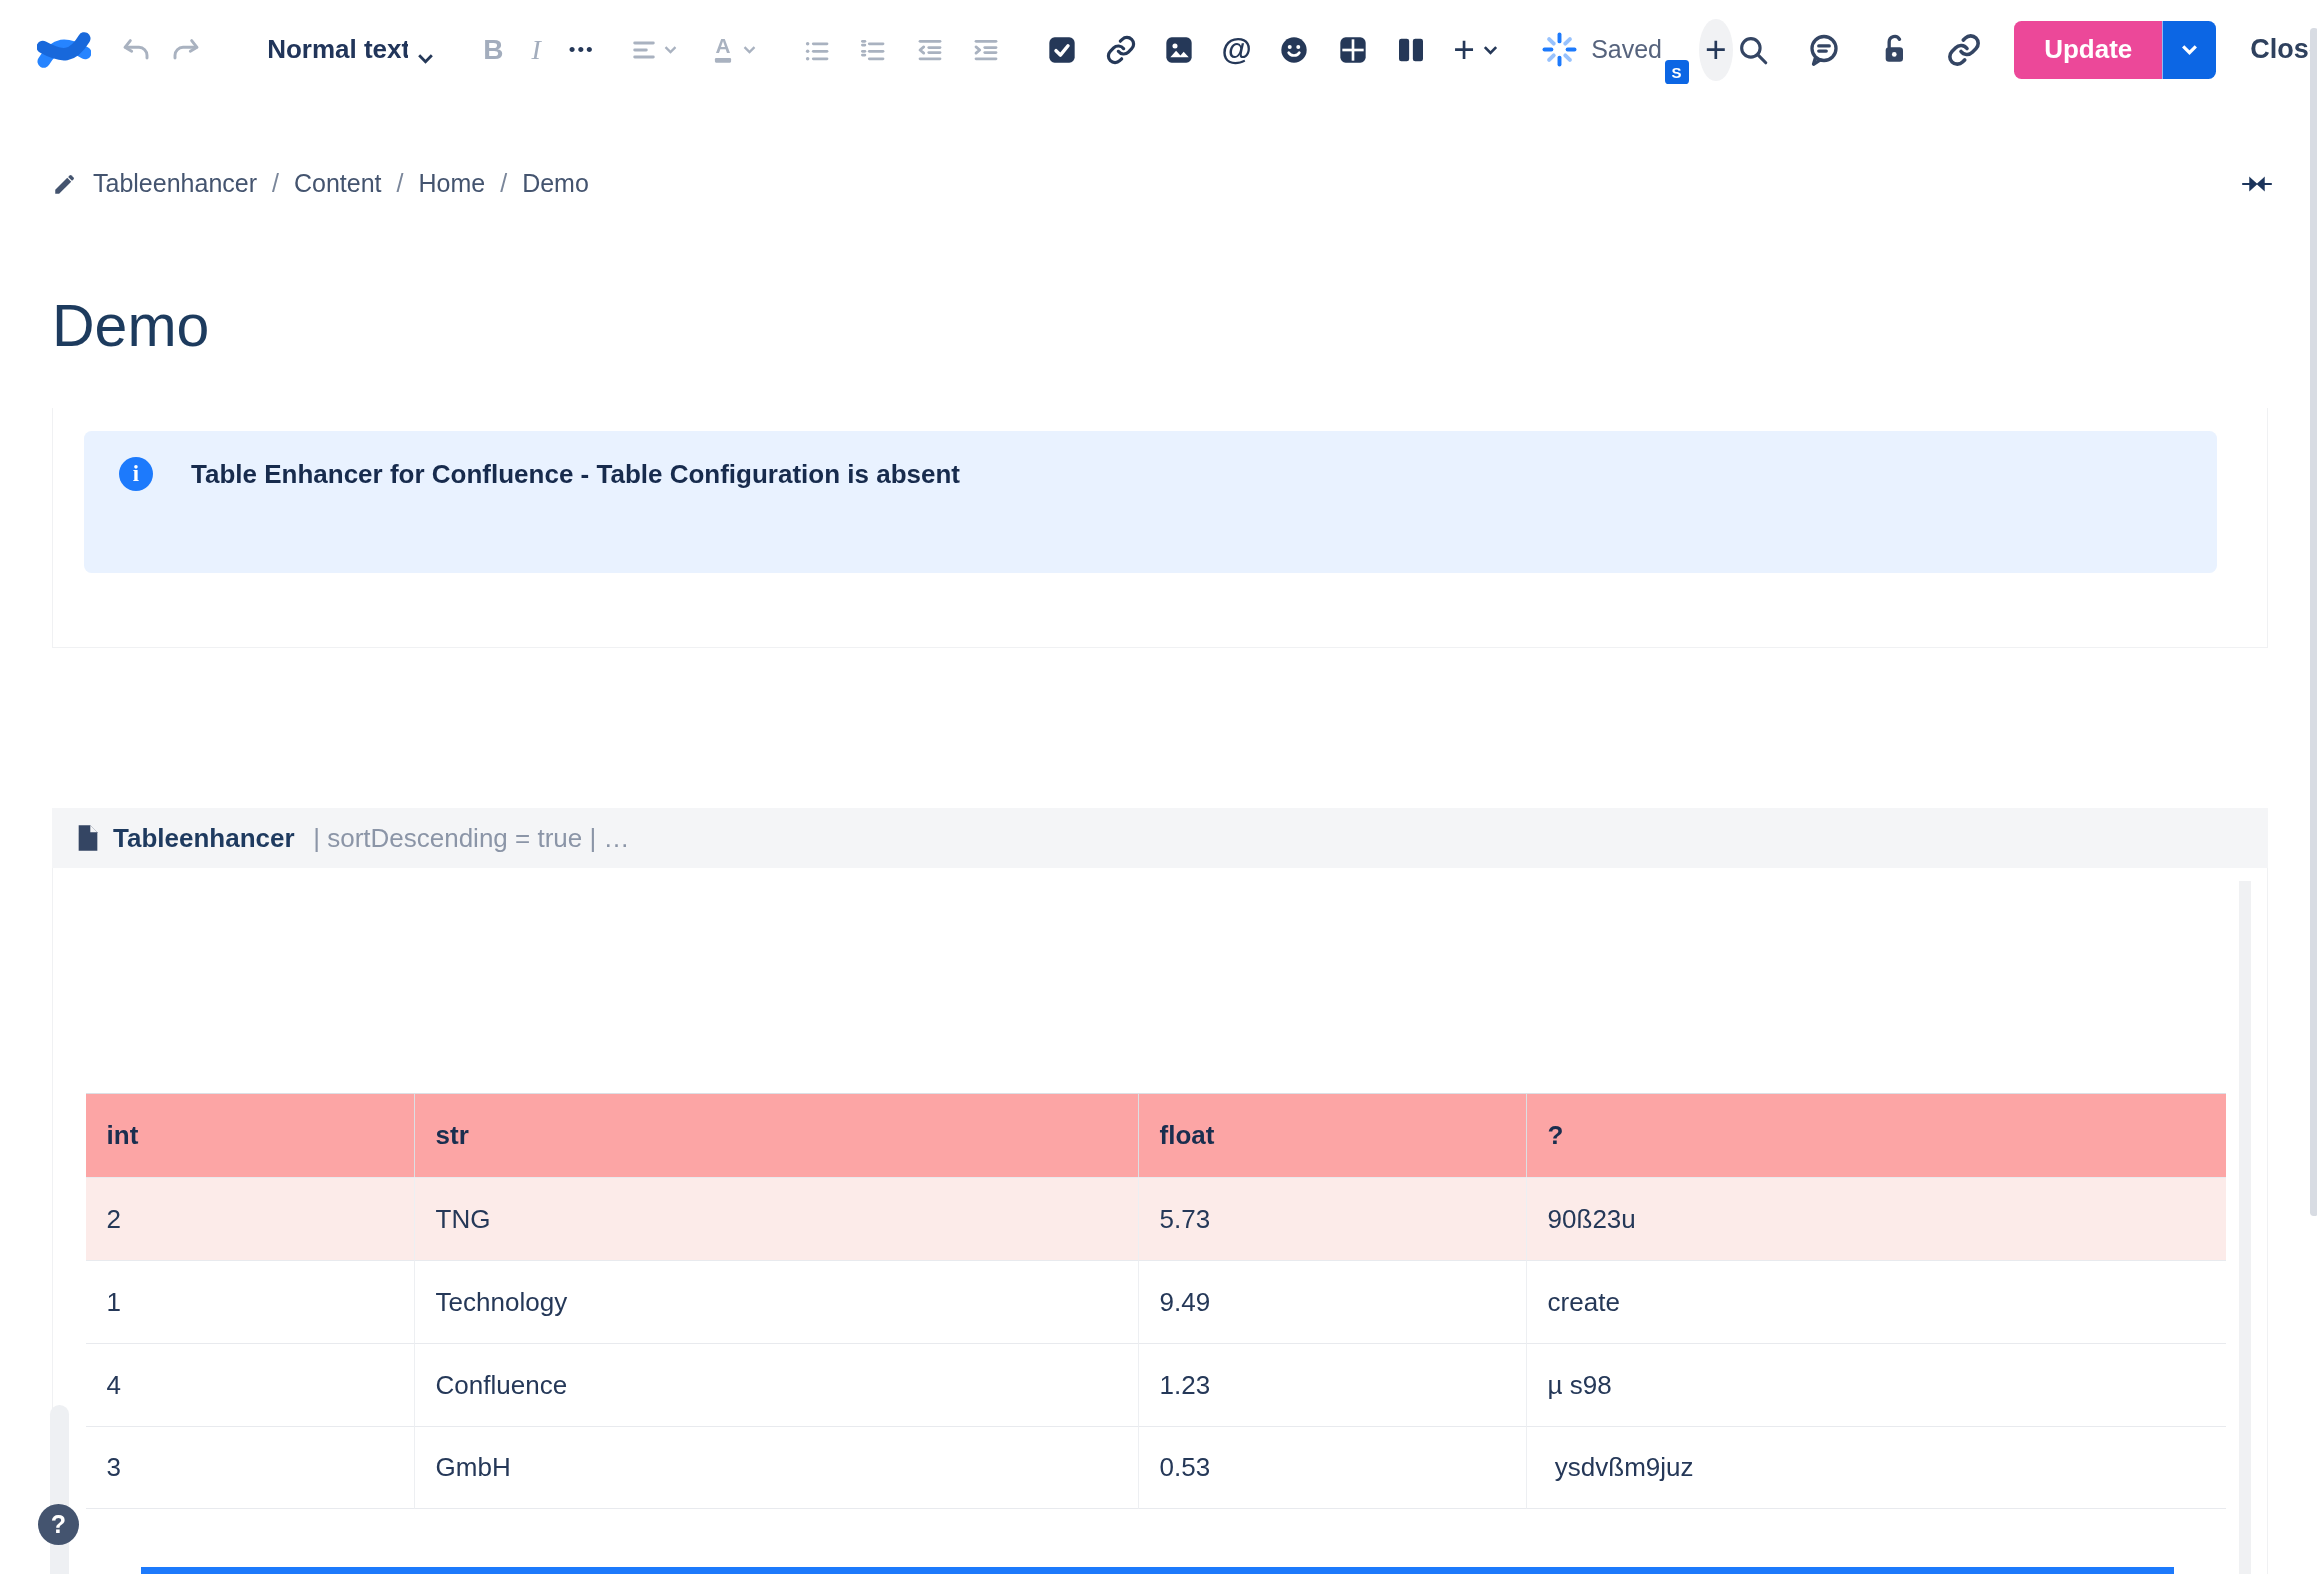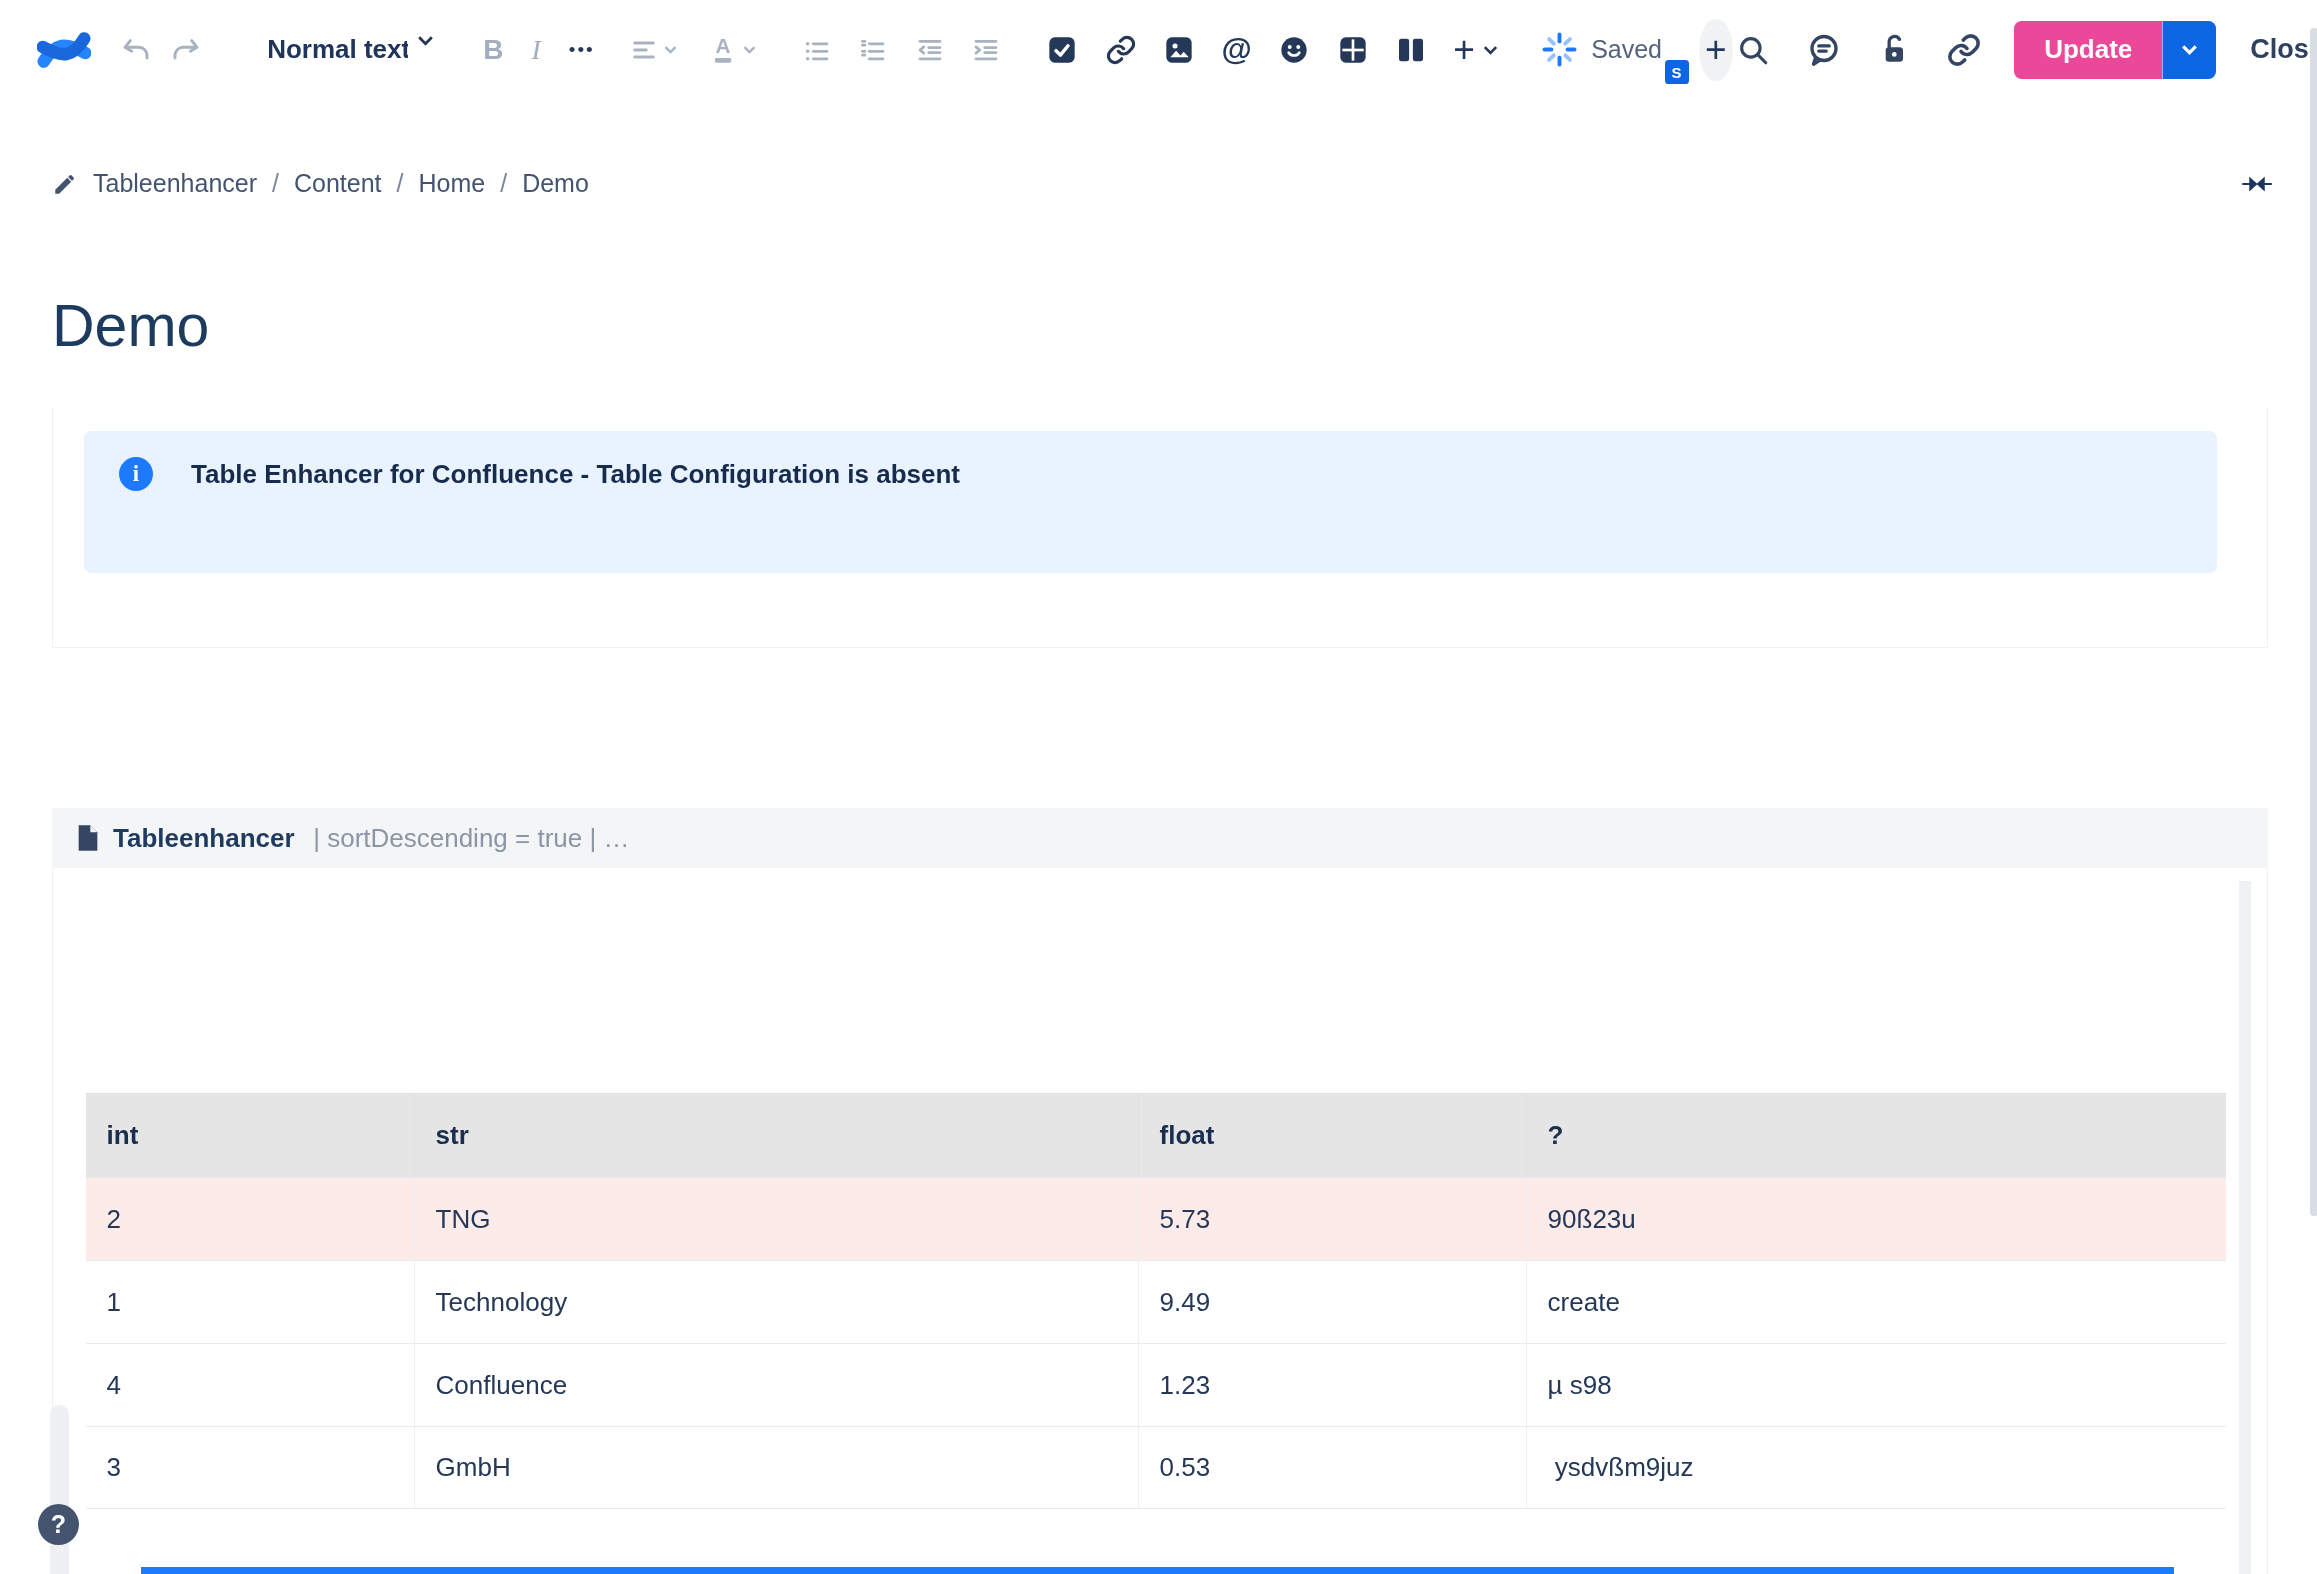--- a/index.html
+++ b/index.html
@@ -8,21 +8,21 @@
 
   
   .toolbar{position:absolute;left:0;top:0;width:100%;height:99px;display:flex;align-items:center;
            padding:0 37px;box-sizing:border-box;background:#fff;}
   .tb-group{display:flex;align-items:center;}
   .tb-btn{display:flex;align-items:center;justify-content:center;background:none;border:none;cursor:pointer;padding:3.7px;}
   .tb-divider{width:1.9px;height:41px;background:#ebecf0;margin:0 19px;}
   .glyph{font-size:28px;line-height:1;}
   .glyph.gray{color:#a3adbd;}
   .glyph.dark{color:#253858;}
-  .txtstyle{display:flex;align-items:flex-start;margin-left:62px;cursor:pointer;}
+  .txtstyle{display:flex;align-items:flex-end;margin-left:62px;cursor:pointer;}
   .txtstyle .label{max-width:141px;overflow:hidden;white-space:nowrap;font-size:26px;font-weight:600;color:#21355a;}
   .saved{font-size:25px;color:#56637d;margin:0 24px 0 13px;}
   .avatar{position:relative;width:64px;height:64px;border-radius:50%;cursor:pointer;
           background:radial-gradient(circle at 50% 30%,#c5a285 0 32%,#8a6f58 48%,#39342f 70%,#23262b 100%);}
   .avatar .badge{position:absolute;right:-5.6px;bottom:-5.6px;width:24px;height:24px;border-radius:6.6px;background:#0c66e4;
           border:3.7px solid #fff;color:#fff;font-size:15px;font-weight:700;display:flex;align-items:center;justify-content:center;}
   .addbtn{width:62px;height:62px;border-radius:50%;background:#f1f2f4;border:none;margin-left:13px;cursor:pointer;
           font-size:37px;color:#253858;display:flex;align-items:center;justify-content:center;line-height:1;}
   .tb-right{margin-left:auto;display:flex;align-items:center;gap:28px;}
   .update-split{display:flex;height:58px;border-radius:7.5px;overflow:hidden;cursor:pointer;}
@@ -55,21 +55,21 @@
 
   .infobox{position:absolute;left:31px;right:50px;top:22.5px;height:142px;background:#e9f2ff;border-radius:7.5px;}
   .info-icon{position:absolute;left:35px;top:26px;width:34px;height:34px;border-radius:50%;background:#1d7afc;
              color:#fff;font-size:22.5px;font-weight:700;display:flex;align-items:center;justify-content:center;
              font-family:"Liberation Serif",serif;}
   .info-title{position:absolute;left:107px;top:28px;font-size:26px;font-weight:700;color:#172b4d;}
   .info-body{position:absolute;left:107px;top:82px;font-size:26px;color:#172b4d;}
 
   
   .etable{position:absolute;left:33px;top:225px;border-collapse:separate;border-spacing:0;table-layout:fixed;width:2140px;}
-  .etable th{background:#e5e5e5;height:84px;text-align:left;font-size:26px;font-weight:700;color:#1a2e4f;
+  .etable th{background:#fca5a5;height:84px;text-align:left;font-size:26px;font-weight:700;color:#1a2e4f;
              padding:0 0 0 20.6px;border-top:1.9px solid #dcdfe4;border-left:1.9px solid #dcdfe4;box-sizing:border-box;}
   .etable th:first-child{border-left:none;}
   .etable td{height:83px;font-size:26px;color:#253858;padding:0 0 0 20.6px;border-top:1.9px solid #e8eaee;
              border-left:1.9px solid #edeff2;box-sizing:border-box;white-space:pre;}
   .etable td:first-child{border-left:none;}
   .etable tr:last-child td{border-bottom:1.9px solid #e8eaee;}
   .etable tr.hl td{background:#fcebe9;}
 
   
   .help-btn{position:absolute;left:38px;top:1504px;width:41px;height:41px;border-radius:50%;background:#44546f;

